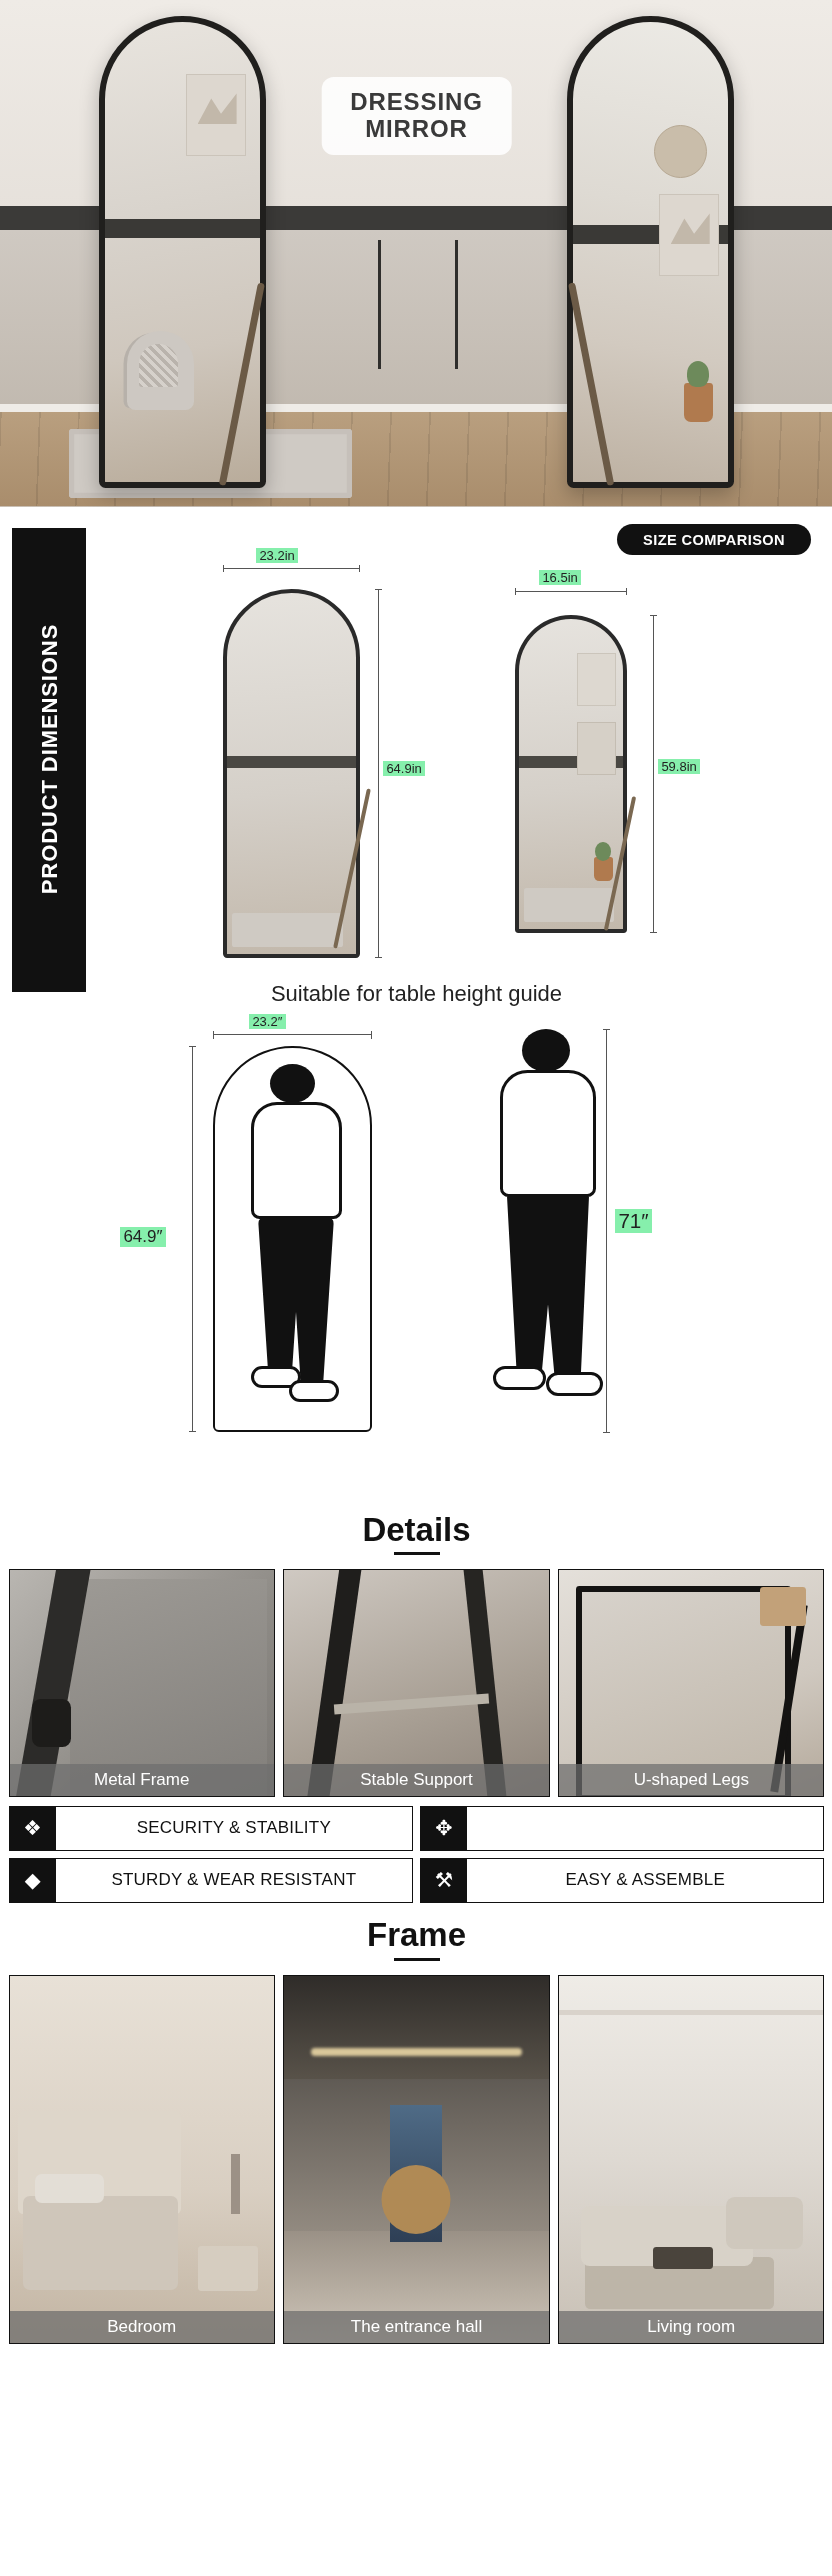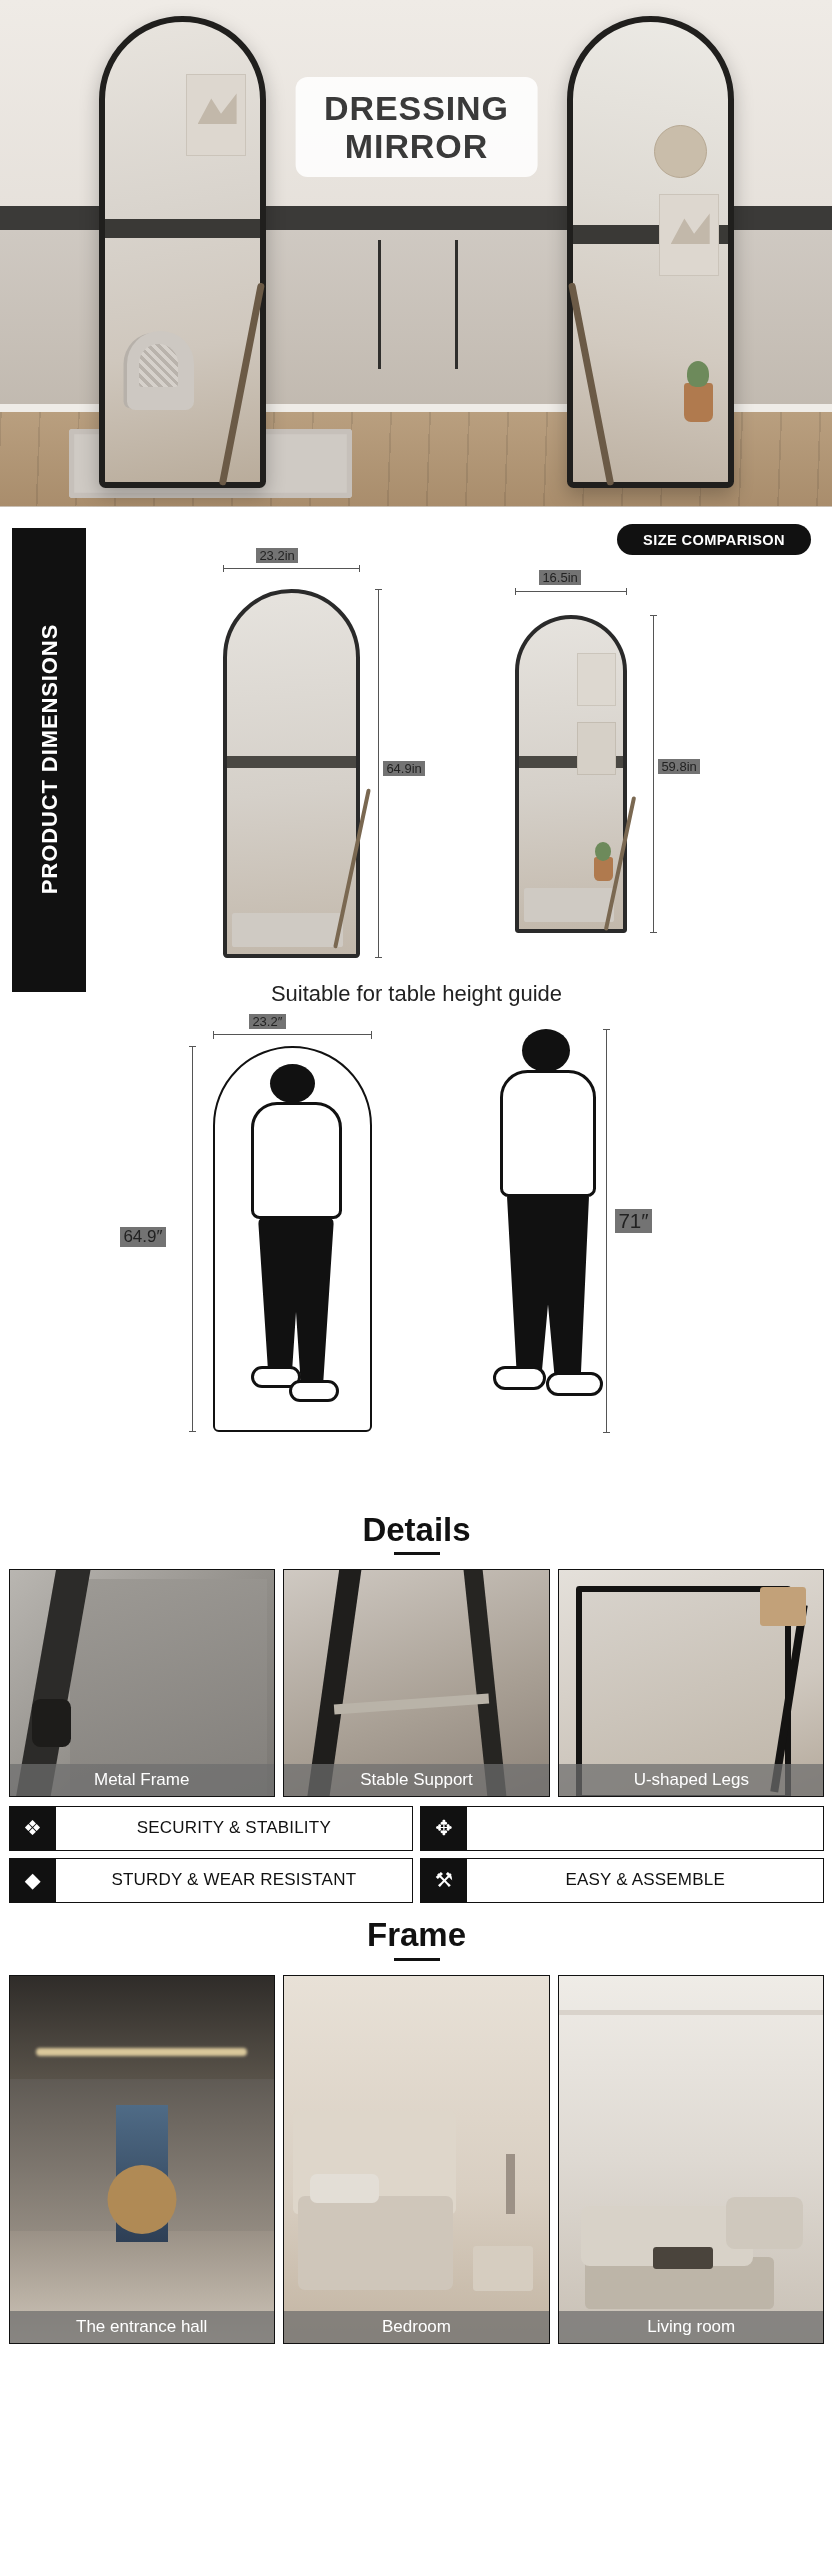--- a/index.html
+++ b/index.html
@@ -86,21 +86,21 @@
   .hero-badge{
     position:absolute; left:50%; top:77px; transform:translateX(-50%);
     background:rgba(255,255,255,.86);
     border-radius:12px;
     padding:12px 29px;
     text-align:center;
     line-height:1.12;
   }
   .hero-badge span{
     display:block;
-    font-size:34px;
+    font-size:24px;
     font-weight:700;
     letter-spacing:0.9px;
     color:#3a3a3a;
   }
 
   
   .dims {
     position:relative;
     width:833px;
     padding:22px 0 8.6px 0;
@@ -157,21 +157,21 @@
   .measure-h{position:absolute;height:0.9px;background:#555;}
   .measure-h:before,.measure-h:after{
     content:"";position:absolute;top:-3.4px;width:0.9px;height:7.7px;background:#555;
   }
   .measure-h:before{left:0;} .measure-h:after{right:0;}
   .measure-v{position:absolute;width:0.9px;background:#555;}
   .measure-v:before,.measure-v:after{
     content:"";position:absolute;left:-3.4px;width:7.7px;height:0.9px;background:#555;
   }
   .measure-v:before{top:0;} .measure-v:after{bottom:0;}
-  .mtext{position:absolute;font-size:13px;color:#222;background:#737373;padding:0 3.4px;}
+  .mtext{position:absolute;font-size:13px;color:#222;background:#86efac;padding:0 3.4px;}
 
   .table-guide{
     text-align:center;
     font-size:22px;
     color:#222;
     margin:5.2px 0 5.2px 0;
   }
   .people{
     position:relative; height:481px; width:833px;
   }
@@ -435,35 +435,35 @@
       <div class="feat-icon">⚒</div>
       <div class="feat-label">EASY &amp; ASSEMBLE</div>
     </div>
   </div>
 
   <div>
     <div class="section-title">Frame</div>
     <div class="title-underline"></div>
 
     <div class="scenes-row">
+      <div class="scene sc1">
+        <div class="sc-headboard"></div>
+        <div class="sc-bed"></div>
+        <div class="sc-lamp"></div>
+        <div class="sc-table"></div>
+        <div class="sc-cap">Bedroom</div>
+      </div>
       <div class="scene sc2">
         <div class="sc2-ceil"></div>
         <div class="sc2-glow"></div>
         <div class="sc2-floor"></div>
         <div class="sc2-art"></div>
         <div class="sc2-disc"></div>
         <div class="sc-cap">The entrance hall</div>
       </div>
-      <div class="scene sc1">
-        <div class="sc-headboard"></div>
-        <div class="sc-bed"></div>
-        <div class="sc-lamp"></div>
-        <div class="sc-table"></div>
-        <div class="sc-cap">Bedroom</div>
-      </div>
       <div class="scene sc3">
         <div class="sc3-strip"></div>
         <div class="sc3-rug"></div>
         <div class="sc3-sofa"></div>
         <div class="sc3-sofa2"></div>
         <div class="sc3-tbl"></div>
         <div class="sc-cap">Living room</div>
       </div>
     </div>
   </div>

